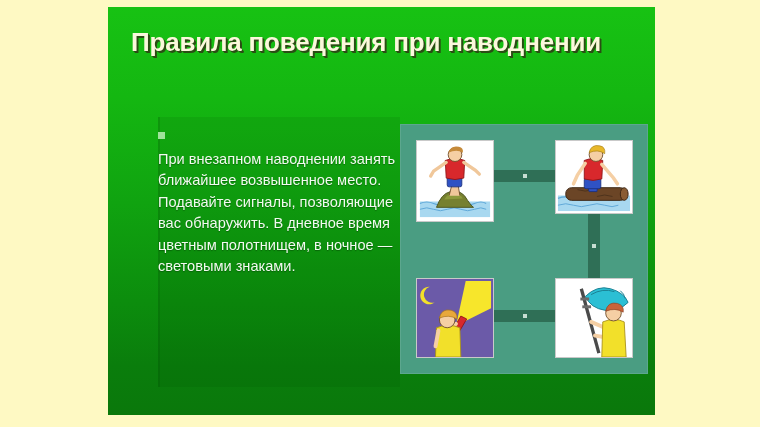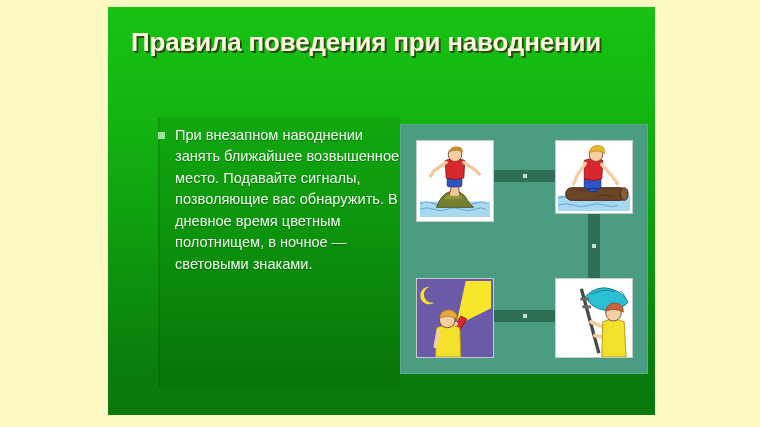--- a/index.html
+++ b/index.html
@@ -65,20 +65,21 @@
   }
 
   .bullet-row {
     position: absolute;
     left: 50px;
     top: 118px;
     width: 248px;
     display: flex;
     align-items: flex-start;
     gap: 10px;
+    flex-direction: column;
   }
   .bullet-mark {
     flex: 0 0 auto;
     width: 7px;
     height: 7px;
     margin-top: 7px;
     background: #9fe39a;
   }
   .bullet-text {
     flex: 1 1 auto;

